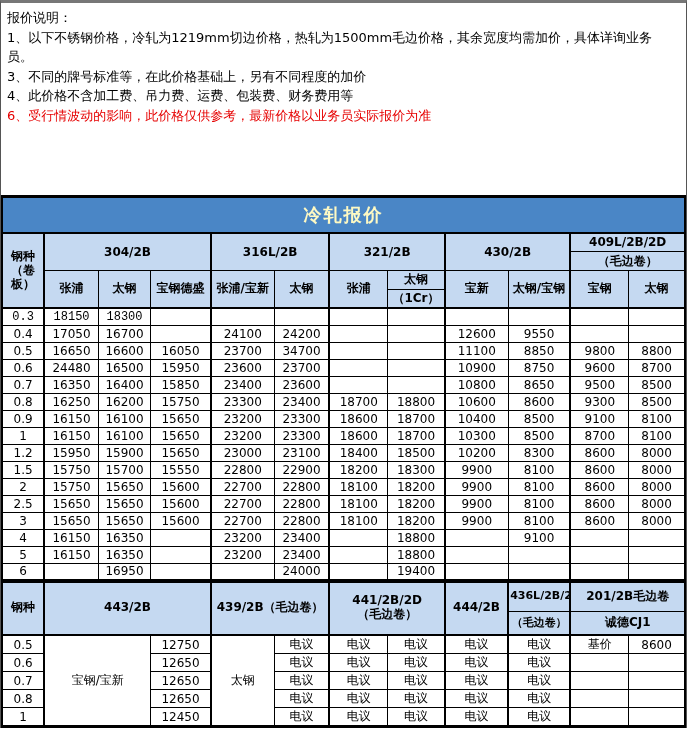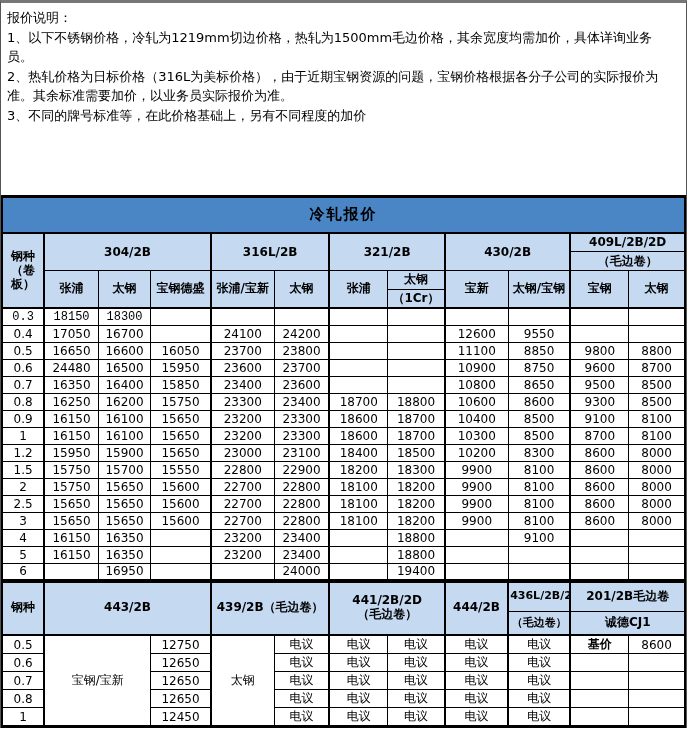--- a/index.html
+++ b/index.html
@@ -37,52 +37,53 @@
     text-align:center;
     vertical-align:middle;
     padding:0 1px;
     overflow:hidden;
     white-space:nowrap;
   }
   th{background:var(--header-bg);font-weight:bold;font-size:12px;}
   td{font-size:12px;background:#fff;}
   .title-cell{
     background:var(--title-bg);
-    color:#000000;
-    font-size:15px;
+    color:#fef9c3;
+    font-size:18px;
     font-weight:bold;
     height:36px;
     border-bottom:2px solid var(--line);
     letter-spacing:2px;
   }
   .gs{border-left:2px solid var(--line);}          
   .wrap{white-space:normal;line-height:1.2;}
   .hr1 th{height:19px;}
   .hr2 th{height:19px;}
   .hr3 th{height:19px;white-space:normal;line-height:1.15;}
   .hr4 th{height:18px;}
   .t1 tbody td{height:17px;}
   .t1 tbody tr:first-child td{border-top:2px solid var(--line);font-family:Liberation Mono, monospace;}
   .h2a th{height:29px;white-space:normal;line-height:1.15;}
   .h2b th{height:24px;white-space:normal;line-height:1.1;}
   .sub436{font-size:11px;white-space:normal;line-height:1.05;}
   .t2 tbody td{height:16px;}
   .t2 tbody tr:first-child td{border-top:2px solid var(--line);}
-  .bold{font-weight:bold;}
+  .bold{font-weight:normal;}
 </style>
 </head>
 <body>
 
 <div class="sheet">
 
   <div class="notes">
     <div class="note-line">报价说明：</div>
     <div class="note-line">1、以下不锈钢价格，冷轧为1219mm切边价格，热轧为1500mm毛边价格，其余宽度均需加价，具体详询业务员。</div>
-    <div class="note-line">2、热轧价格为日标价格（316L为美标价格），由于近期宝钢资源的问题，宝钢价格根据各分子公司的实际报价为准。其余标准需要加价，以业务员实际报价为准。</div>
     <div class="note-line">3、不同的牌号标准等，在此价格基础上，另有不同程度的加价</div>
+    <div class="note-line">4、此价格不含加工费、吊力费、运费、包装费、财务费用等</div>
+    <div class="note-line note-red">6、受行情波动的影响，此价格仅供参考，最新价格以业务员实际报价为准</div>
   </div>
 
   <table class="t1">
     <colgroup>
       <col style="width:42px">
         <col style="width:54px">
         <col style="width:52px">
         <col style="width:60px">
       <col style="width:63px">
         <col style="width:55px">
@@ -153,21 +154,21 @@
           <td>9550</td>
           <td class="gs"></td>
           <td></td>
         </tr>
         <tr>
           <td>0.5</td>
           <td class="gs">16650</td>
           <td>16600</td>
           <td>16050</td>
           <td class="gs">23700</td>
-          <td>23800</td>
+          <td>34700</td>
           <td class="gs"></td>
           <td></td>
           <td class="gs">11100</td>
           <td>8850</td>
           <td class="gs">9800</td>
           <td>8800</td>
         </tr>
         <tr>
           <td>0.6</td>
           <td class="gs">24480</td>

